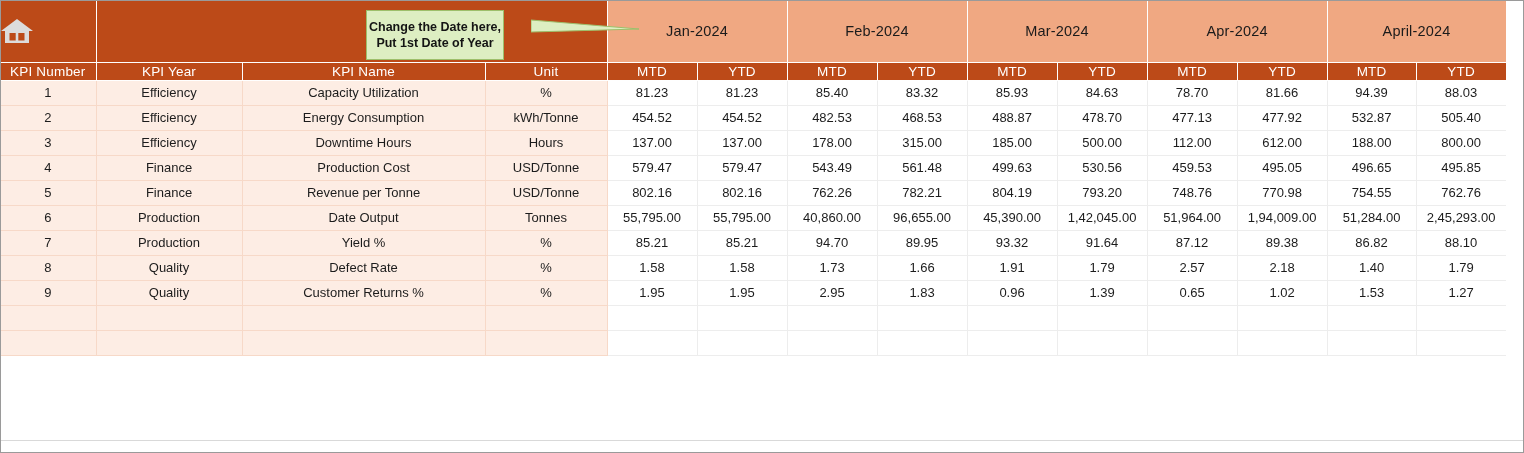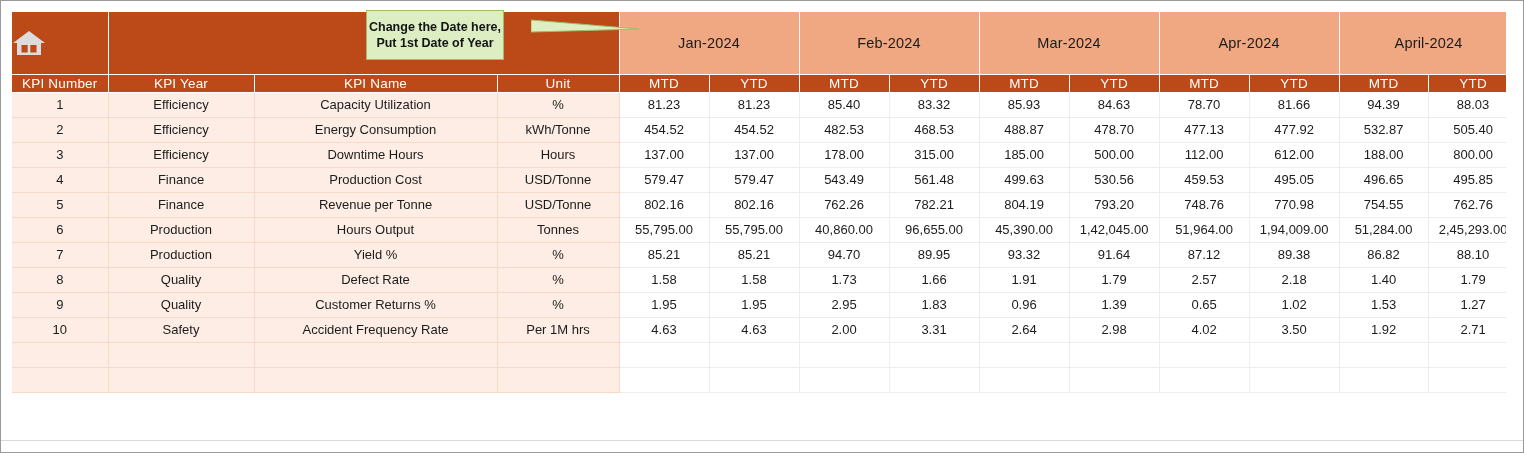--- a/index.html
+++ b/index.html
@@ -13,21 +13,21 @@
     height:453px;
     background:#ffffff;
     overflow:hidden;
     box-sizing:border-box;
   }
   
   table.kpi{
     border-collapse:collapse;
     table-layout:fixed;
     width:1506px;
-    margin:12px;
+    margin:0;
   }
   table.kpi td, table.kpi th{
     padding:0;
     margin:0;
     font-weight:normal;
     box-sizing:border-box;
     overflow:hidden;
     white-space:nowrap;
   }
 
@@ -300,21 +300,21 @@
           <td class="num mtd">804.19</td>
           <td class="num">793.20</td>
           <td class="num mtd">748.76</td>
           <td class="num">770.98</td>
           <td class="num mtd">754.55</td>
           <td class="num">762.76</td>
         </tr>
         <tr>
           <td class="lbl">6</td>
           <td class="lbl">Production</td>
-          <td class="lbl">Hours Output</td>
+          <td class="lbl">Date Output</td>
           <td class="lbl">Tonnes</td>
           <td class="num mtd">55,795.00</td>
           <td class="num">55,795.00</td>
           <td class="num mtd">40,860.00</td>
           <td class="num">96,655.00</td>
           <td class="num mtd">45,390.00</td>
           <td class="num">1,42,045.00</td>
           <td class="num mtd">51,964.00</td>
           <td class="num">1,94,009.00</td>
           <td class="num mtd">51,284.00</td>
@@ -361,36 +361,20 @@
           <td class="num">1.95</td>
           <td class="num mtd">2.95</td>
           <td class="num">1.83</td>
           <td class="num mtd">0.96</td>
           <td class="num">1.39</td>
           <td class="num mtd">0.65</td>
           <td class="num">1.02</td>
           <td class="num mtd">1.53</td>
           <td class="num">1.27</td>
         </tr>
-        <tr>
-          <td class="lbl">10</td>
-          <td class="lbl">Safety</td>
-          <td class="lbl">Accident Frequency Rate</td>
-          <td class="lbl">Per 1M hrs</td>
-          <td class="num mtd">4.63</td>
-          <td class="num">4.63</td>
-          <td class="num mtd">2.00</td>
-          <td class="num">3.31</td>
-          <td class="num mtd">2.64</td>
-          <td class="num">2.98</td>
-          <td class="num mtd">4.02</td>
-          <td class="num">3.50</td>
-          <td class="num mtd">1.92</td>
-          <td class="num">2.71</td>
-        </tr>
         <tr class="empty">
           <td class="lbl"></td>
           <td class="lbl"></td>
           <td class="lbl"></td>
           <td class="lbl"></td>
           <td class="num mtd"></td>
           <td class="num"></td>
           <td class="num mtd"></td>
           <td class="num"></td>
           <td class="num mtd"></td>

